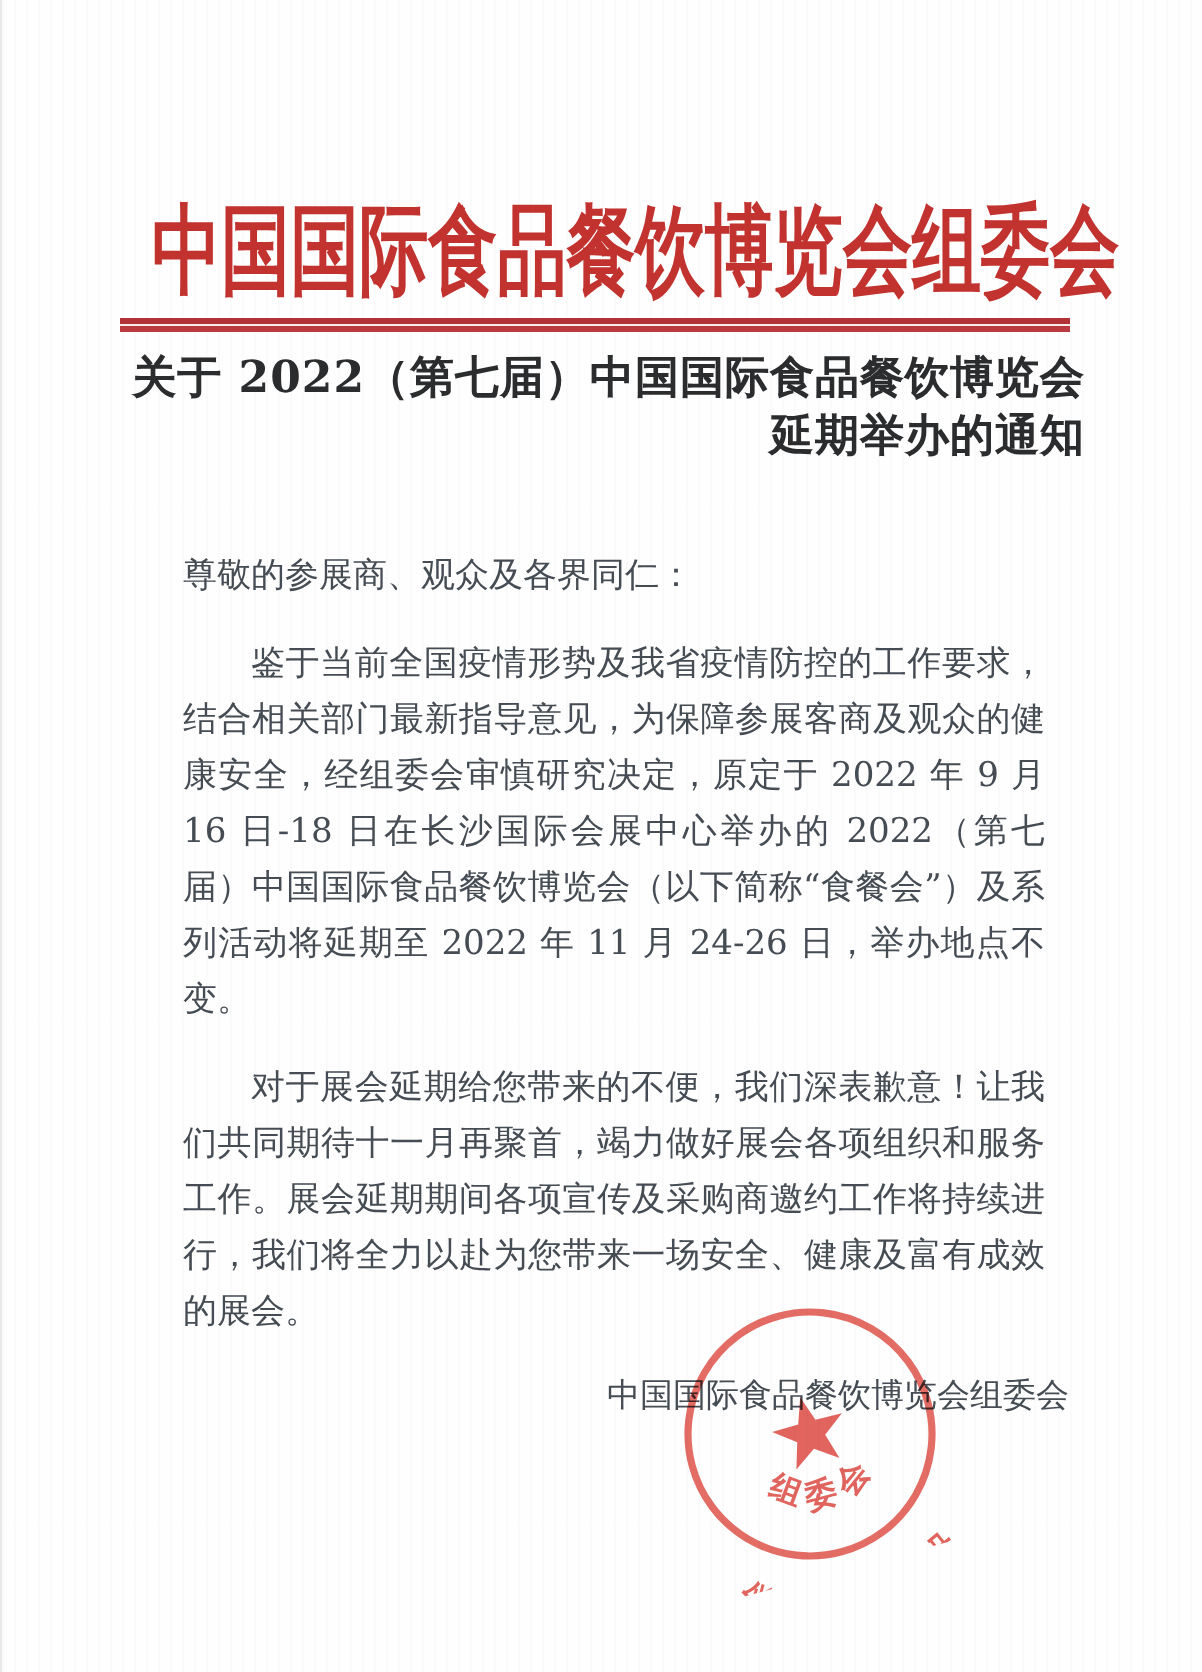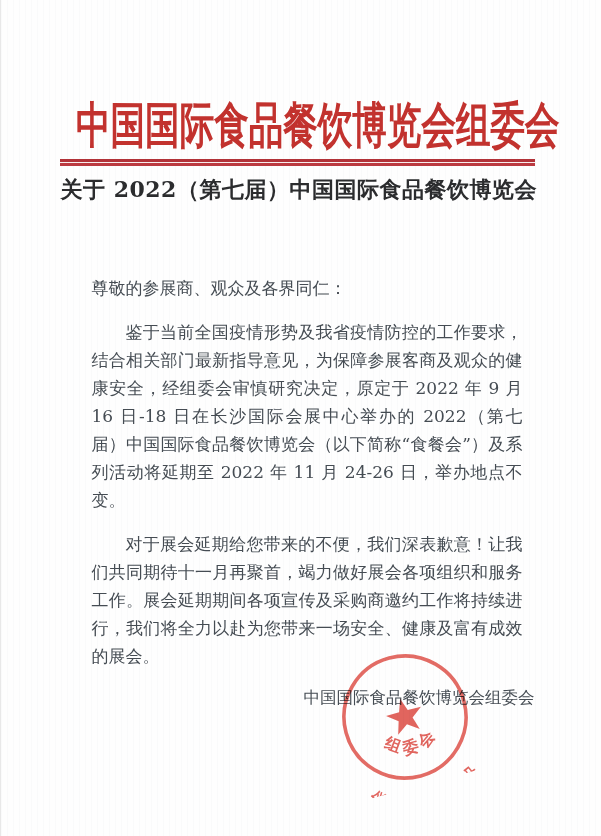--- a/index.html
+++ b/index.html
@@ -24,21 +24,21 @@
     transform:scaleX(0.705);transform-origin:left center;
     letter-spacing:0px;
   }
   .rule{position:absolute;left:59px;top:159px;width:475px;}
   .rule-top{height:2.5px;background:#b23238;}
   .rule-gap{height:1.5px;background:#f7ecec;}
   .rule-bottom{height:3px;background:#bb3a40;}
   
   .doc-title{
     position:absolute;left:60px;top:175px;width:482px;
-    text-align:left;font-size:22px;font-weight:bold;
+    text-align:right;font-size:22px;font-weight:bold;
     color:#2b2c2e;line-height:28.5px;letter-spacing:0.5px;
   }
   
   .body-text{
     position:absolute;left:75px;top:258px;width:463px;
     font-size:17px;line-height:28px;color:#454c53;
     text-align:justify;
   }
   .body-text p{margin:16px;}
   .para{text-indent:2em;}
@@ -78,20 +78,21 @@
   <div class="org-title">中国国际食品餐饮博览会组委会</div>
 
   <div class="rule">
     <div class="rule-top"></div>
     <div class="rule-gap"></div>
     <div class="rule-bottom"></div>
   </div>
 
   <div class="doc-title">
     <div>关于 2022（第七届）中国国际食品餐饮博览会</div>
+    <div>延期举办的通知</div>
   </div>
 
   <div class="body-text">
     <p class="salutation">尊敬的参展商、观众及各界同仁：</p>
     <p class="para">鉴于当前全国疫情形势及我省疫情防控的工作要求，结合相关部门最新指导意见，为保障参展客商及观众的健康安全，经组委会审慎研究决定，原定于 2022 年 9 月 16 日-18 日在长沙国际会展中心举办的 2022（第七届）中国国际食品餐饮博览会（以下简称“食餐会”）及系列活动将延期至 2022 年 11 月 24-26 日，举办地点不变。</p>
     <p class="para">对于展会延期给您带来的不便，我们深表歉意！让我们共同期待十一月再聚首，竭力做好展会各项组织和服务工作。展会延期期间各项宣传及采购商邀约工作将持续进行，我们将全力以赴为您带来一场安全、健康及富有成效的展会。</p>
   </div>
 
   <div class="signature">
     <div>中国国际食品餐饮博览会组委会</div>

